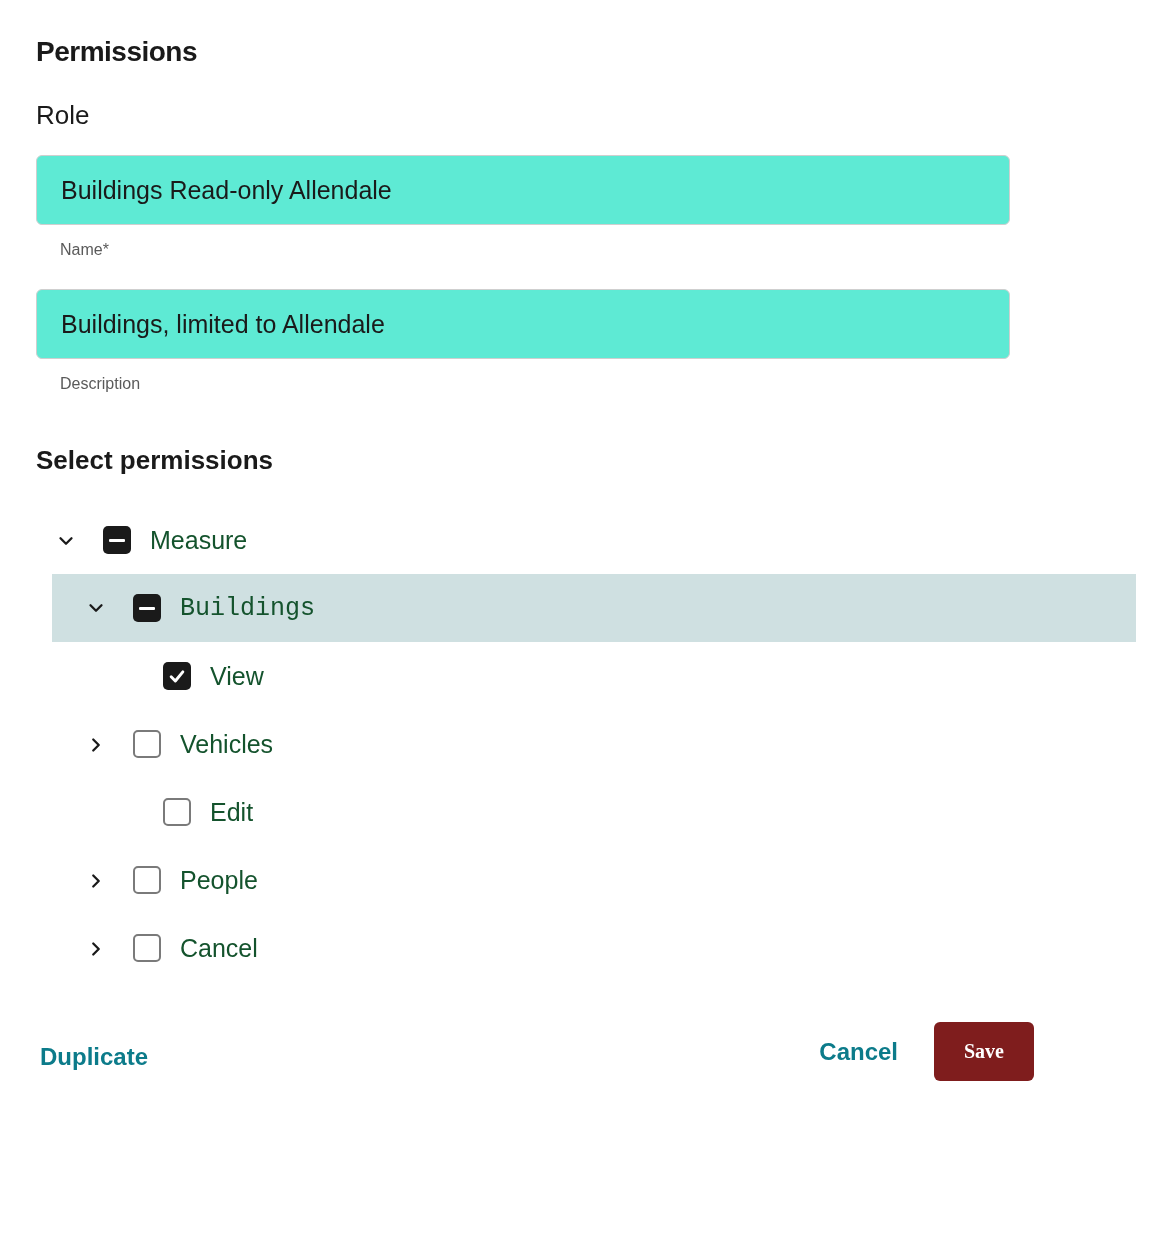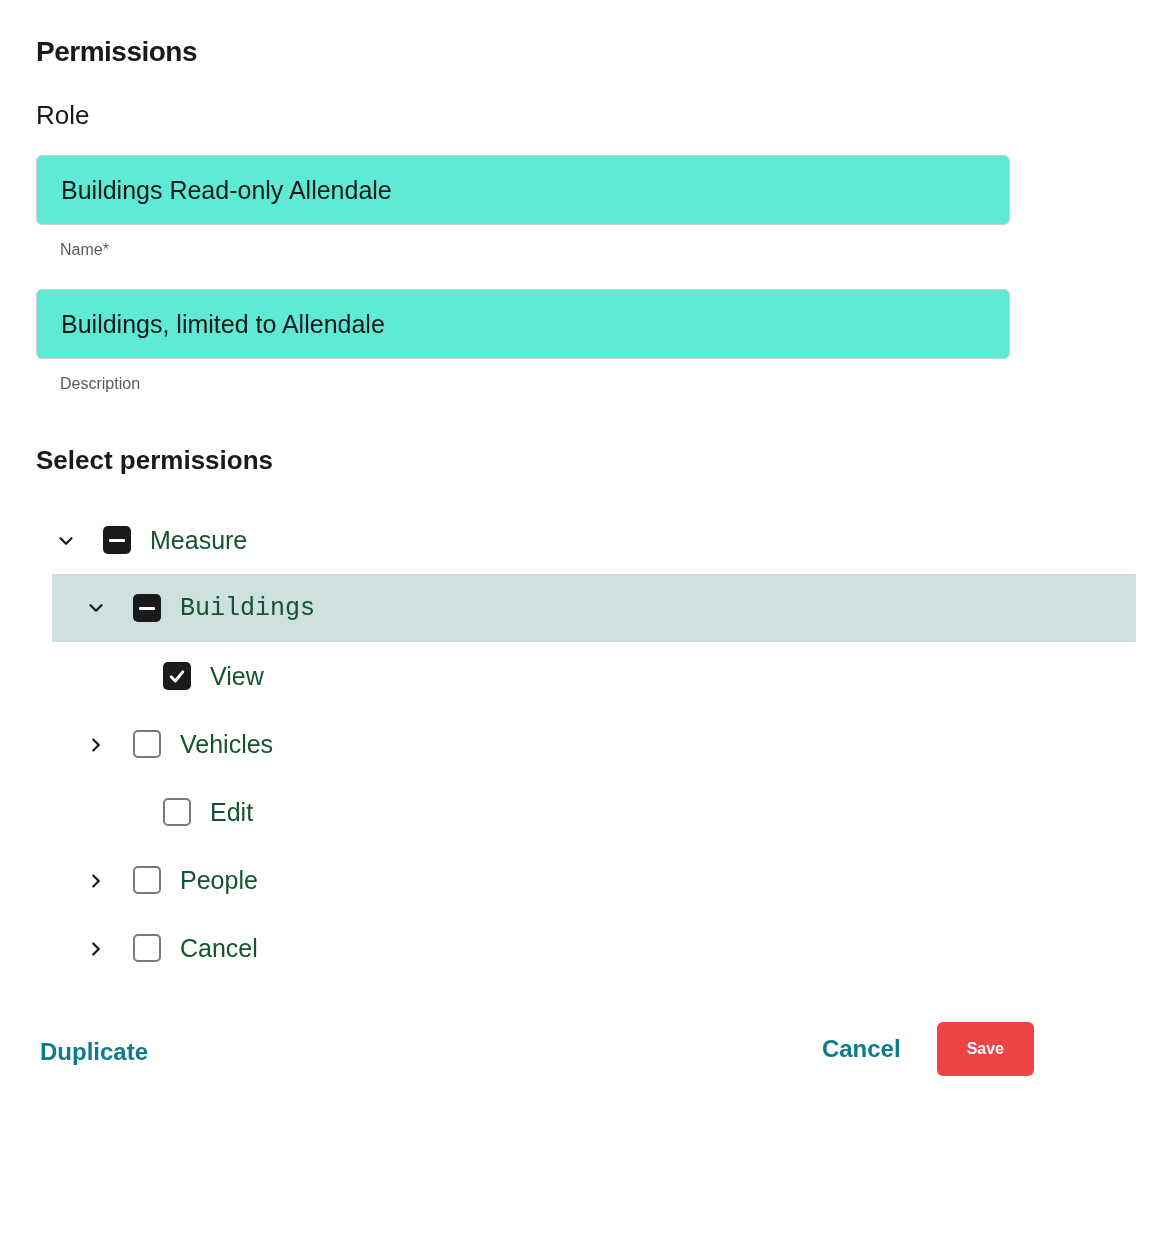--- a/index.html
+++ b/index.html
@@ -139,29 +139,29 @@
       background: none;
       border: none;
       font-size: 24px;
       font-weight: 600;
       color: #0c7b8a;
       cursor: pointer;
       padding: 10px 4px;
       font-family: inherit;
     }
     .primary-btn {
-      background: #ef4444;
+      background: #7f1d1d;
       border: none;
       color: #fff;
-      font-size: 16px;
+      font-size: 20px;
       font-weight: 600;
       padding: 18px 30px;
       border-radius: 6px;
       cursor: pointer;
-      font-family: Liberation Sans, sans-serif;
+      font-family: Liberation Serif, serif;
     }
   </style>
 </head>
 <body>
 
 
 
 <h1 class="page-title">Permissions</h1>
 
 <div class="section-label">Role</div>

